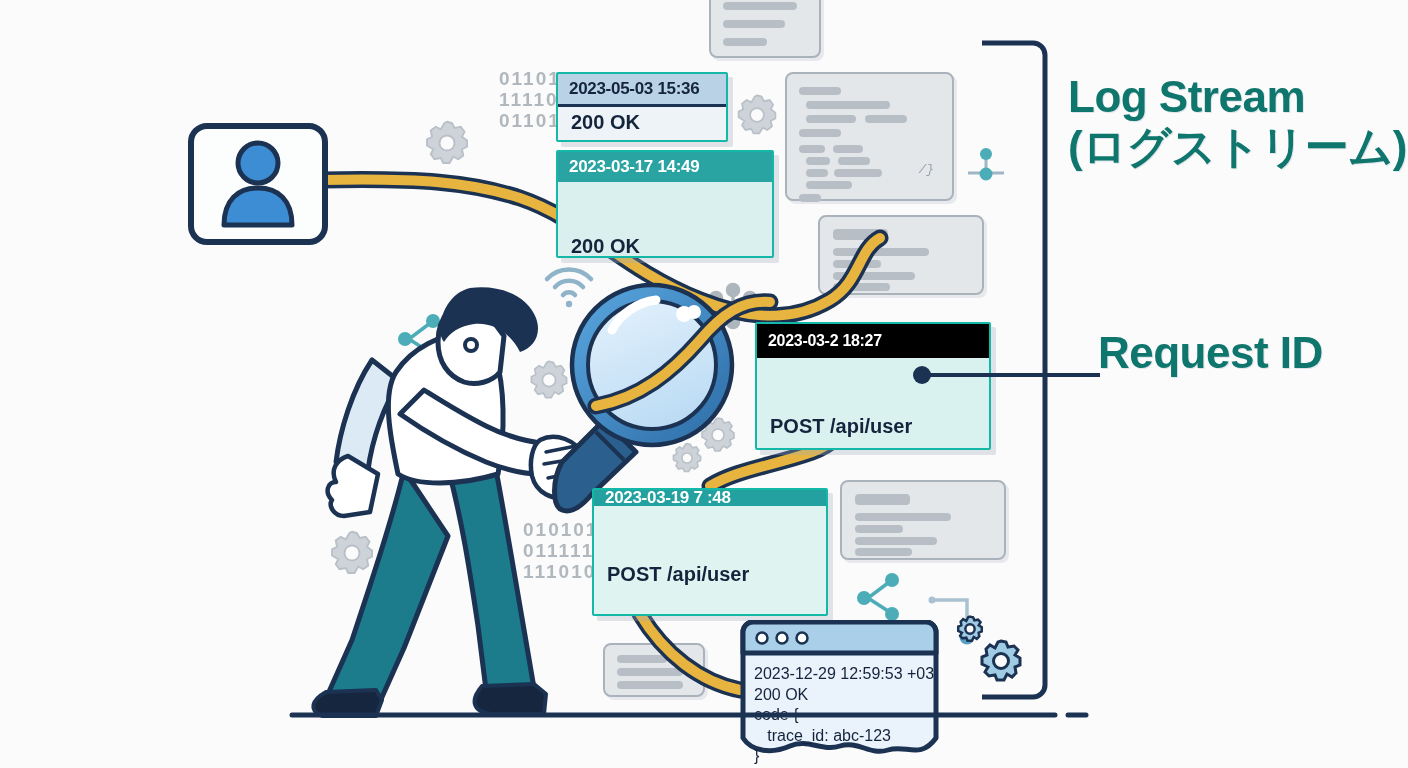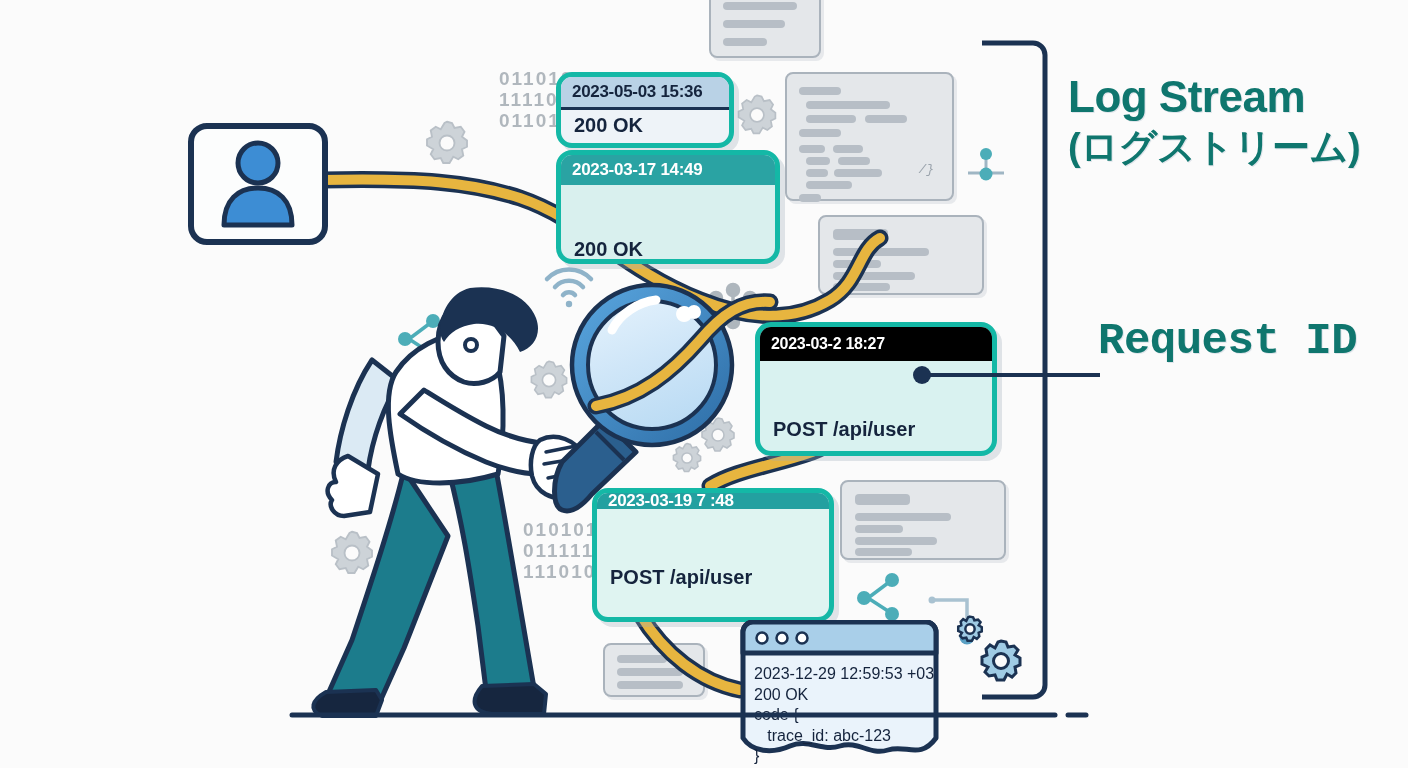--- a/index.html
+++ b/index.html
@@ -11,29 +11,29 @@
   #stage{position:absolute;left:0;top:0;width:1408px;height:768px;}
   .layer{position:absolute;left:0;top:0;width:1408px;height:768px;}
   svg.layer{overflow:visible;}
 
   
   .label{
     position:absolute;color:#0f766e;font-weight:bold;letter-spacing:-0.5px;
     text-shadow:1px 1px 0 rgba(200,210,220,.55);
   }
   .label .en{display:block;font-size:44px;line-height:50px;white-space:nowrap;}
-  .label .jp{display:block;font-size:38px;line-height:50px;white-space:nowrap;}
+  .label .jp{display:block;font-size:44px;line-height:50px;white-space:nowrap;}
   #label-log{left:1068px;top:72px;}
-  #label-req{left:1098px;top:316px;font-family:Liberation Mono, monospace;}
+  #label-req{left:1098px;top:328px;}
   #label-access{left:165px;top:252px;text-align:center;}
   #label-access .en{font-size:40px;line-height:46px;}
   #label-access .jp{font-size:34px;line-height:44px;}
 
   
-  .card{position:absolute;border:5px solid #14b8a6;border-radius:16px;
+  .card{position:absolute;border:2px solid #14b8a6;border-radius:2px;
         box-shadow:5px 5px 0 rgba(160,172,186,.30);overflow:hidden;background:#e9f6f6;}
   .card .hd{font-weight:bold;color:#ffffff;letter-spacing:-.3px;
             display:flex;align-items:center;padding:0 11px;white-space:nowrap;}
   .card .bd{padding:6px 13px 4px 13px;color:#15243d;font-weight:bold;white-space:pre;}
   .card .ln{display:block;}
 
   
   #card1{left:556px;top:72px;width:168px;height:66px;background:#eef3f8;}
   #card1 .hd{height:30px;background:#b9d2e6;color:#15243d;font-size:17px;border-bottom:3px solid #1b3252;}
   #card1 .bd{font-size:20px;padding-top:4px;}

